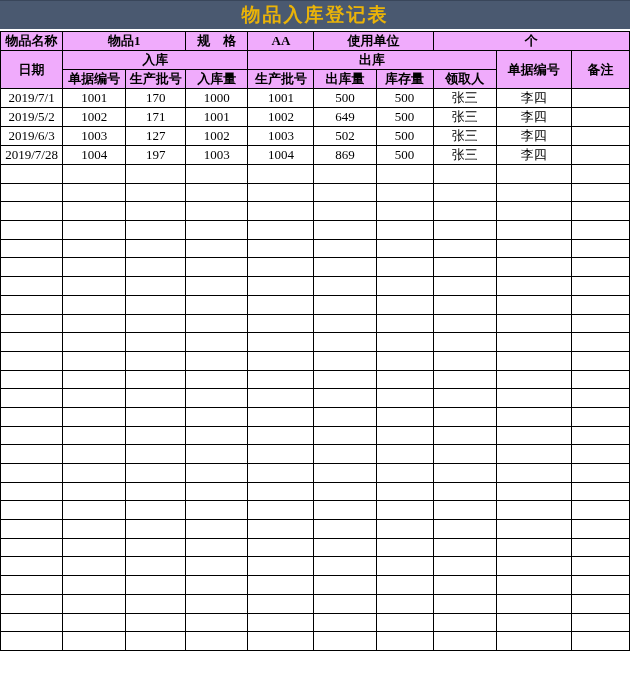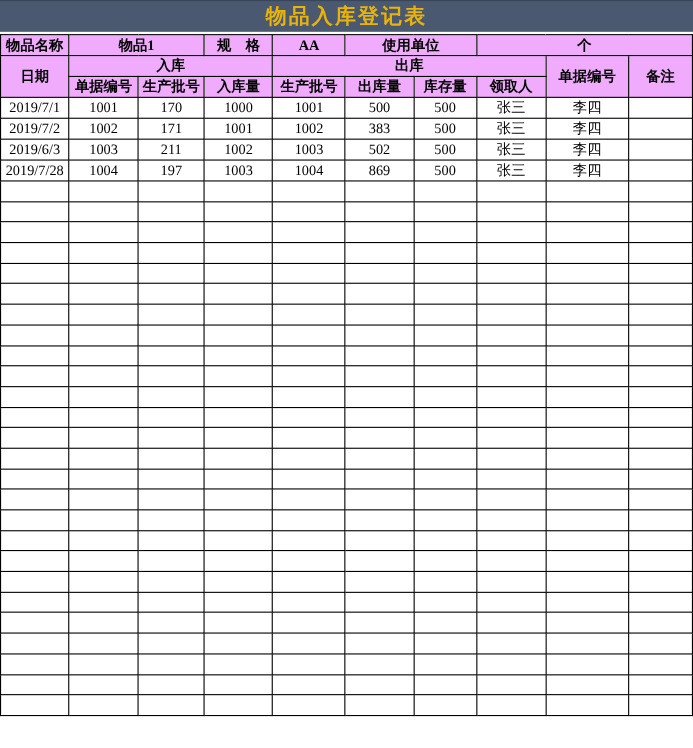--- a/index.html
+++ b/index.html
@@ -105,35 +105,35 @@
           <td>170</td>
           <td>1000</td>
           <td>1001</td>
           <td>500</td>
           <td>500</td>
           <td>张三</td>
           <td>李四</td>
           <td></td>
         </tr>
         <tr>
-          <td>2019/7/2</td>
+          <td>2019/5/2</td>
           <td>1002</td>
           <td>171</td>
           <td>1001</td>
           <td>1002</td>
-          <td>383</td>
+          <td>649</td>
           <td>500</td>
           <td>张三</td>
           <td>李四</td>
           <td></td>
         </tr>
         <tr>
           <td>2019/6/3</td>
           <td>1003</td>
-          <td>211</td>
+          <td>127</td>
           <td>1002</td>
           <td>1003</td>
           <td>502</td>
           <td>500</td>
           <td>张三</td>
           <td>李四</td>
           <td></td>
         </tr>
         <tr>
           <td>2019/7/28</td>

